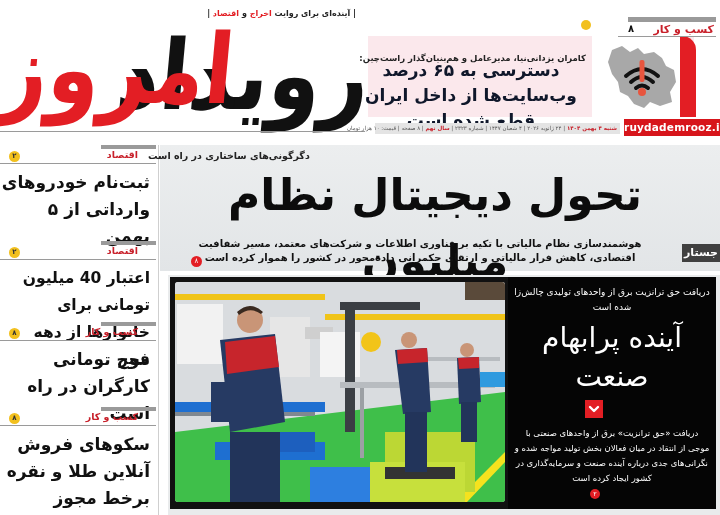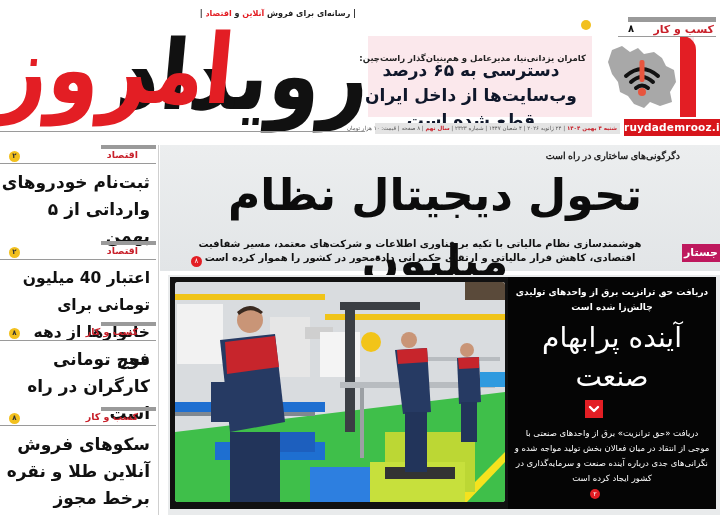--- a/index.html
+++ b/index.html
@@ -43,47 +43,47 @@
   .leftcol-border { position: absolute; left: 158px; top: 145px; width: 1px; height: 370px; background: #cfcfcf; }
   .story { position: absolute; left: 0; width: 156px; direction: rtl; }
   .story .tagbar { position: absolute; right: 0; top: 0; width: 55px; height: 4px; background: #9a9a9a; }
   .story .tag { position: absolute; right: 18px; top: 4px; font-size: 9.5px; font-weight: bold; color: #c8202a; white-space: nowrap; }
   .story .badge { position: absolute; left: 9px; top: 6px; width: 11px; height: 11px; border-radius: 50%; background: #f2c01e; color: #333; font-size: 7px; text-align: center; line-height: 11px; font-weight: bold; }
   .story .rule { position: absolute; right: 0; top: 18px; width: 158px; height: 1px; background: #9a9a9a; }
   .story .head { position: absolute; right: 6px; top: 24px; width: 150px; font-size: 17px; line-height: 27px; font-weight: 900; color: #111; text-align: right; }
 
   
   .feature { position: absolute; left: 160px; top: 145px; width: 560px; height: 126px; background: linear-gradient(180deg, #eceeef 0%, #e2e5e7 100%); }
-  .feature-kicker { position: absolute; left: 160px; top: 150px; width: 520px; text-align: right; font-size: 9.5px; font-weight: bold; color: #222; direction: rtl; font-family: Liberation Serif, serif; }
+  .feature-kicker { position: absolute; left: 148px; top: 150px; width: 520px; text-align: left; font-size: 9.5px; font-weight: bold; color: #222; direction: rtl; }
   .feature-title { position: absolute; left: 205px; top: 162px; width: 460px; text-align: center; font-size: 44px; line-height: 66px; font-weight: 900; color: #0c0c0c; direction: rtl; letter-spacing: -1.5px; }
   .feature-body { position: absolute; left: 180px; top: 237px; width: 480px; text-align: center; font-size: 10px; line-height: 14px; font-weight: bold; color: #111; direction: rtl; }
   .feature-pg { position: absolute; left: 191px; top: 256px; width: 11px; height: 11px; border-radius: 50%; background: #e31e24; color: #fff; font-size: 7px; text-align: center; line-height: 11px; }
-  .jostar { position: absolute; left: 682px; top: 244px; width: 38px; height: 18px; background: #be185d; color: #fff; font-size: 11px; font-weight: bold; text-align: center; line-height: 18px; direction: rtl; }
+  .jostar { position: absolute; left: 682px; top: 244px; width: 38px; height: 18px; background: #404040; color: #fff; font-size: 11px; font-weight: bold; text-align: center; line-height: 18px; direction: rtl; }
 
   
   .lower { position: absolute; left: 168px; top: 275px; width: 552px; height: 240px; background: #e9ebec; }
   .photo-frame { position: absolute; left: 170px; top: 277px; width: 340px; height: 232px; background: #111; }
   .photo { position: absolute; left: 175px; top: 282px; width: 330px; height: 220px; overflow: hidden; border-radius: 3px; background: #cfd3d6; }
   .blackbox { position: absolute; left: 508px; top: 277px; width: 208px; height: 232px; background: #050505; }
-  .bb-kicker { position: absolute; left: 514px; top: 285px; width: 196px; text-align: center; color: #fff; font-size: 9px; line-height: 15px; font-weight: bold; direction: rtl; }
+  .bb-kicker { position: absolute; left: 514px; top: 285px; width: 196px; text-align: center; color: #fff; font-size: 9px; line-height: 15px; font-weight: normal; direction: rtl; }
   .bb-title { position: absolute; left: 514px; top: 318px; width: 196px; text-align: center; color: #fff; font-size: 28px; line-height: 39px; font-weight: 400; direction: rtl; }
   .bb-arrow { position: absolute; left: 585px; top: 400px; width: 18px; height: 18px; background: #e31e24; }
   .bb-body { position: absolute; left: 514px; top: 426px; width: 196px; text-align: center; color: #fff; font-size: 8.5px; line-height: 15px; direction: rtl; }
   .bb-pg { position: absolute; left: 590px; top: 489px; width: 10px; height: 10px; border-radius: 50%; background: #e31e24; color: #fff; font-size: 6.5px; text-align: center; line-height: 10px; }
 </style>
 </head>
 <body>
 
 <div class="masthead">
   <div class="logo">
     <span class="logo-black">رویداد</span>
     <span class="logo-red">امروز</span>
   </div>
   <div class="tagline">
-    <span>| رسانه‌ای برای فروش </span><span class="hl">آنلاین</span><span> و </span><span class="hl">اقتصاد</span><span> |</span>
+    <span>| آینده‌ای برای روایت </span><span class="hl">اخراج</span><span> و </span><span class="hl">اقتصاد</span><span> |</span>
   </div>
   <div class="masthead-rule"></div>
 </div>
 
 <div class="teaser"></div>
 <div class="teaser-map"></div>
 <div class="teaser-red"></div>
 <div class="iran-map">
   <svg width="76" height="70" viewBox="0 0 76 70">
     <path d="M8 8 L18 4 L26 10 L34 6 L40 12 L50 10 L58 16 L62 24 L70 28 L72 40 L66 50 L68 60 L56 64 L46 60 L40 66 L30 62 L24 54 L16 50 L14 40 L8 32 L4 20 Z" fill="#a8a8a8"></path>

